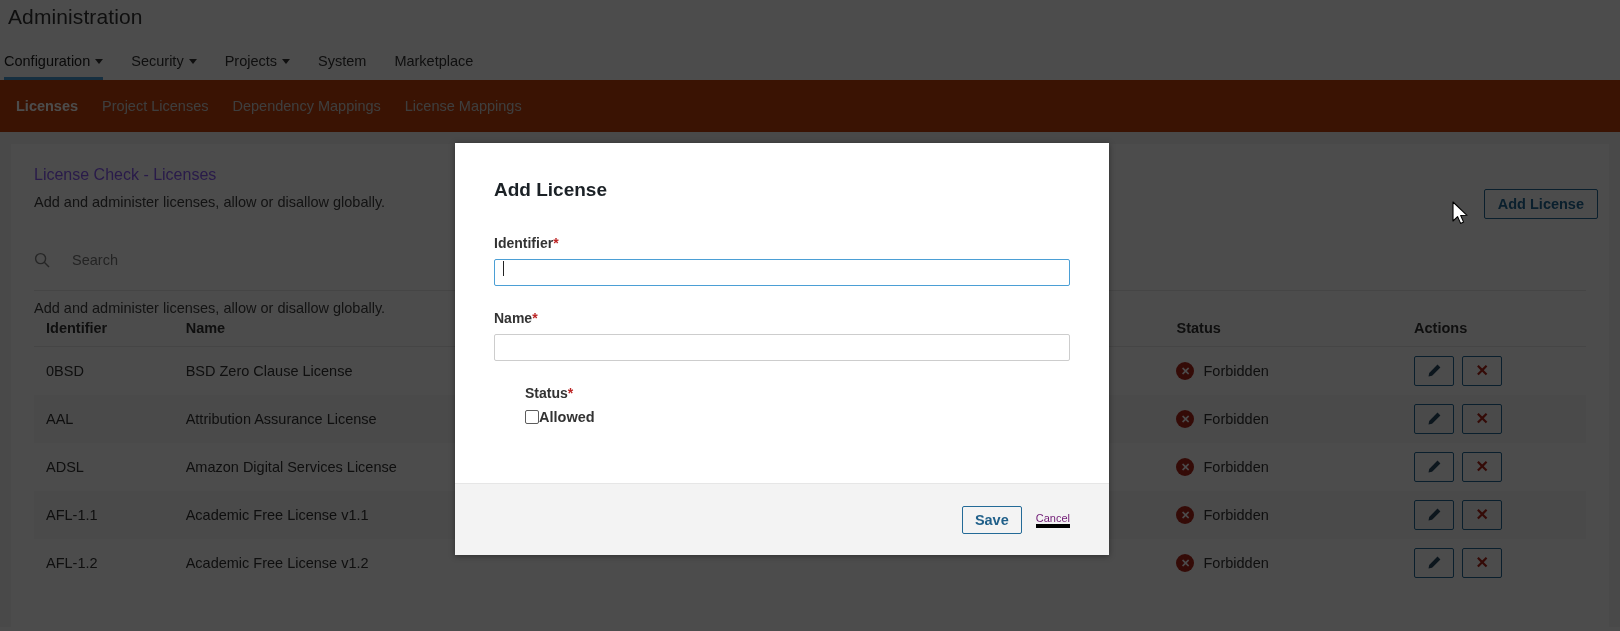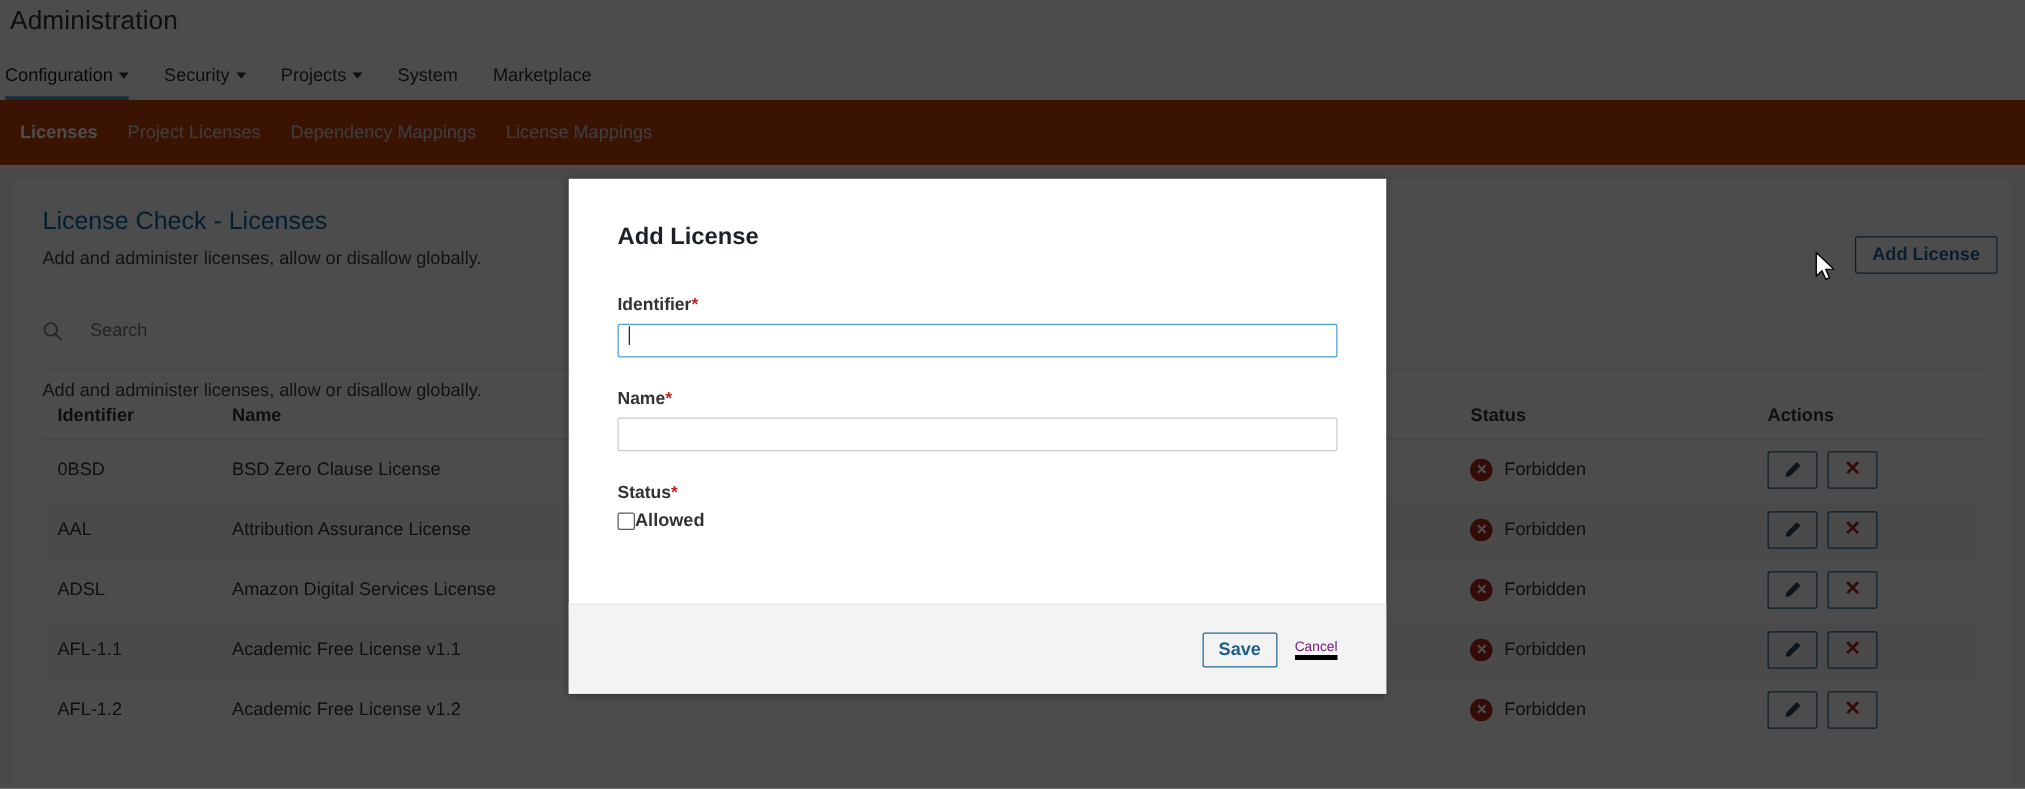--- a/index.html
+++ b/index.html
@@ -89,22 +89,22 @@
     background: #ffffff;
     height: 100%;
     position: relative;
     overflow: hidden;
   }
   .card-head {
     padding: 22px 23px 0 23px;
     position: relative;
   }
   .card-title {
-    font-size: 20px;
-    color: #0369a1;
+    font-size: 16px;
+    color: #8b5cf6;
     font-weight: 400;
     margin: 0 0 10px 0;
   }
   .card-sub {
     font-size: 14.5px;
     color: #404040;
     margin: 0;
   }
   .add-btn {
     position: absolute;
@@ -251,21 +251,21 @@
     border-radius: 2px;
     padding: 2px 7px;
     font-size: 14px;
     font-family: "Liberation Sans", sans-serif;
     color: #333;
     outline: none;
     background: #ffffff;
   }
   .field-input.focused { border-color: #4b9fd5; }
   .field-block { margin-bottom: 24px; }
-  .field-block.last { margin-bottom: 20px; }
+  .field-block.last { margin-bottom: 20px; margin-left: 31px; }
 
   .cb-row { display: flex; align-items: center; margin-top: 8px; }
   .cb-box {
     width: 14px; height: 14px;
     border: 1px solid #5c5c5c;
     border-radius: 2px;
     background: #fff;
     flex: none;
     cursor: pointer;
   }

